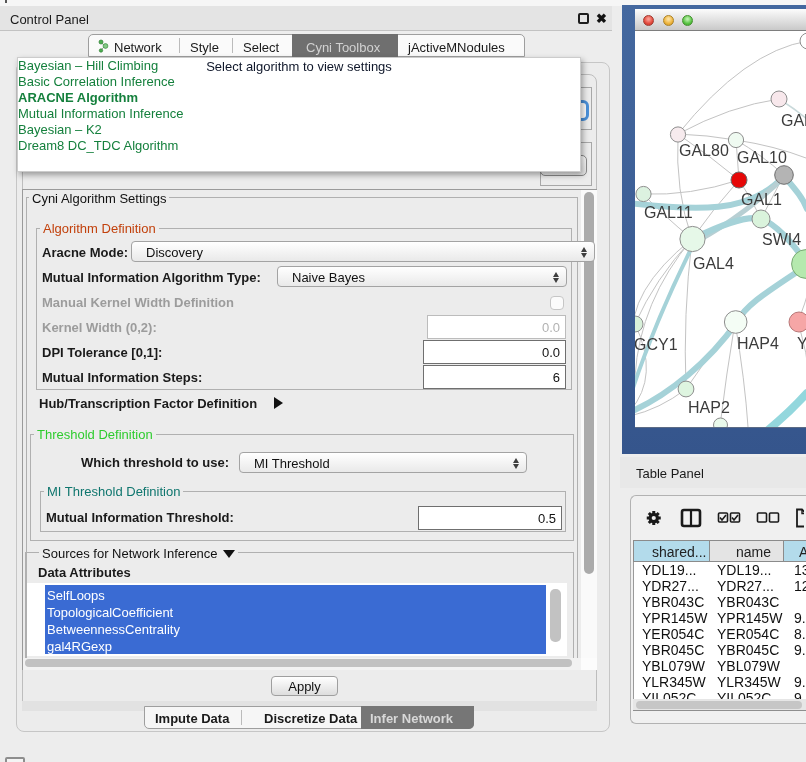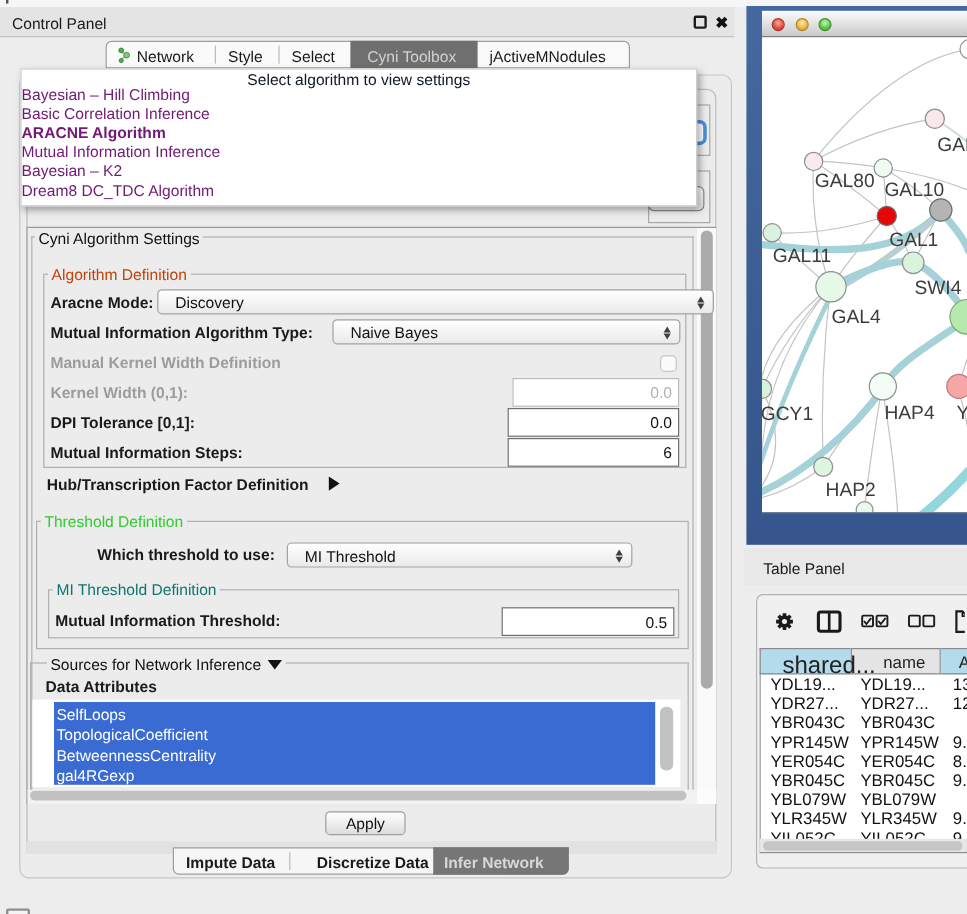--- a/index.html
+++ b/index.html
@@ -75,21 +75,21 @@
     <span class="ct">Discovery</span>
     <span class="arr"></span>
   </div>
 <div class="abs b13" style="left:42px;top:270px;">Mutual Information Algorithm Type:</div>
 <div class="combo" style="left:277px;top:266px;width:290px;height:21px;">
     <span class="ct">Naive Bayes</span>
     <span class="arr"></span>
   </div>
 <div class="abs b13" style="left:42px;top:295px;color:#9c9c9c;">Manual Kernel Width Definition</div>
 <div class="abs" style="left:550px;top:296px;width:14px;height:14px;border:1px solid #c6c6c6;border-radius:4px;background:#fbfbfb;"></div>
-<div class="abs b13" style="left:42px;top:320px;color:#9c9c9c;">Kernel Width (0,1):</div>
+<div class="abs b13" style="left:42px;top:320px;color:#9c9c9c;">Kernel Width (0,2):</div>
 <div class="fld" style="left:427px;top:315px;width:139px;height:24px;border:1px solid #bcbcbc;color:#b2b2b2;padding:4px 5px 0 0;">0.0</div>
 <div class="abs b13" style="left:42px;top:345px;">DPI Tolerance [0,1]:</div>
 <div class="fld" style="left:423px;top:340px;width:143px;height:24px;border:1px solid #6f6f6f;color:#111;padding:4px 5px 0 0;">0.0</div>
 <div class="abs b13" style="left:42px;top:370px;">Mutual Information Steps:</div>
 <div class="fld" style="left:423px;top:365px;width:143px;height:24px;border:1px solid #6f6f6f;color:#111;padding:4px 5px 0 0;">6</div>
 
 <div class="abs b13" style="left:39px;top:396px;">Hub/Transcription Factor Definition</div>
 <div class="abs" style="left:274px;top:397px;width:0;height:0;border-top:6px solid transparent;border-bottom:6px solid transparent;border-left:9px solid #111;"></div>
 
 <div class="grp" style="left:30px;top:434px;width:544px;height:107px;"></div>
@@ -233,21 +233,21 @@
   <path d="M88,9.5 l2,2.5 l4-5" stroke-width="1.6"></path>
   <path d="M153,18.5 v-17 h5 l4,4 v13 z" stroke-width="1.8"></path>
   <path d="M158,1.5 v4 h4" stroke-width="1.4"></path>
  </g>
 </svg>
 
 <div class="abs" style="left:633px;top:562px;width:173px;height:149px;background:#fff;border-left:1px solid #9a9a9a;"></div>
 <div class="abs" style="left:633px;top:540px;width:76px;height:22px;background:#b3dbeb;border:1px solid #8b8b8b;border-right:none;"></div>
 <div class="abs" style="left:709px;top:540px;width:75px;height:22px;background:#e4e4e4;border:1px solid #8b8b8b;"></div>
 <div class="abs" style="left:784px;top:540px;width:22px;height:22px;background:#b3dbeb;border-top:1px solid #8b8b8b;border-bottom:1px solid #8b8b8b;"></div>
-<div class="abs" style="left:652px;top:544px;font-size:20px;color:#222;">shared...</div>
+<div class="abs" style="left:652px;top:544px;font-size:14px;color:#222;">shared...</div>
 <div class="abs" style="left:736px;top:544px;font-size:14px;color:#222;">name</div>
 <div class="abs" style="left:799px;top:544px;font-size:14px;color:#222;">A</div>
 <div class="abs" style="left:633px;top:562px;width:173px;font-size:14px;color:#111;line-height:16px;">
 <div>
       <span style="position:absolute;left:9px;">YDL19...</span>
       <span style="position:absolute;left:84px;">YDL19...</span>
       <span style="position:absolute;left:161px;">13</span>
     </div>
 <div style="position:absolute;top:16px;width:100%;">
       <span style="position:absolute;left:9px;">YDR27...</span>
@@ -287,20 +287,20 @@
       <span style="position:absolute;left:84px;">YIL052C</span>
       <span style="position:absolute;left:161px;">9</span>
     </div>
 </div>
 <div class="abs" style="left:633px;top:699px;width:173px;height:12px;background:#e6e6e6;"></div>
 <div class="abs" style="left:636px;top:701px;width:166px;height:8px;background:#c6c6c6;border-radius:4px;"></div>
 <div class="abs" style="left:633px;top:710px;width:173px;height:1px;background:#8e8e8e;"></div>
 
 <div class="abs" style="left:17px;top:57px;width:564px;height:115px;background:#fff;border:1px solid #cccccc;box-shadow:2px 3px 6px rgba(0,0,0,0.35);z-index:50;"></div>
 <div class="abs" style="left:17px;top:59px;width:564px;text-align:center;font-size:13px;color:#0f172a;z-index:51;">Select algorithm to view settings</div>
-<div class="abs" style="left:18px;top:71px;font-size:13px;color:#701a75;line-height:16px;z-index:51;">
+<div class="abs" style="left:18px;top:58px;font-size:13px;color:#15803d;line-height:16px;z-index:51;">
 Bayesian – Hill Climbing<br>
 Basic Correlation Inference<br>
 <b>ARACNE Algorithm</b><br>
 Mutual Information Inference<br>
 Bayesian – K2<br>
 Dream8 DC_TDC Algorithm
 </div>
 
 </body></html>

